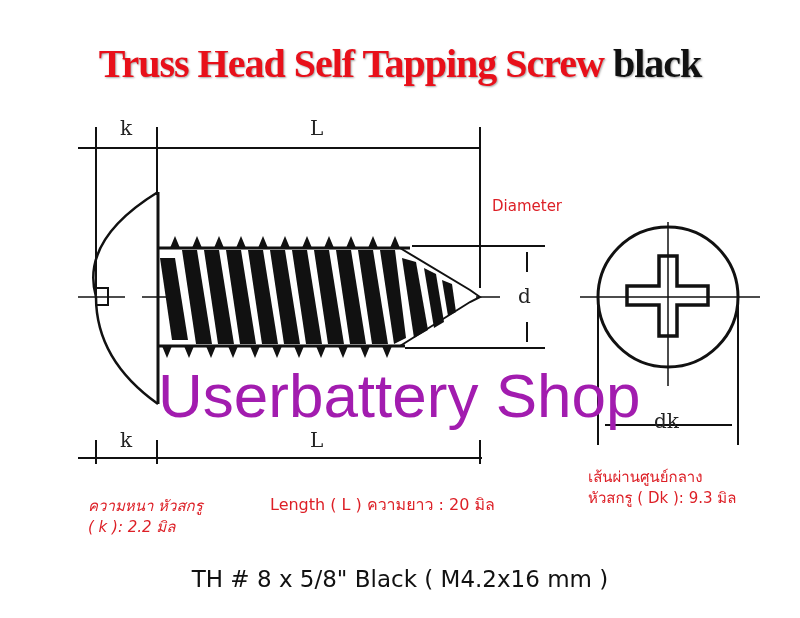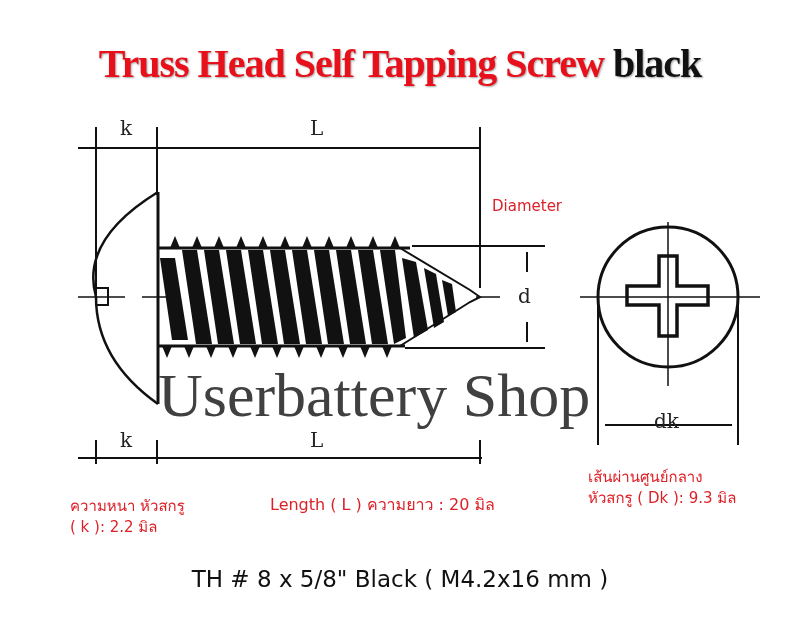--- a/index.html
+++ b/index.html
@@ -3,21 +3,21 @@
 <meta charset="utf-8">
 <style>
   html, body { margin:0; padding:0; background:#ffffff; }
   body { width:800px; height:618px; position:relative; overflow:hidden; font-family:"Liberation Sans", sans-serif; }
   .title { position:absolute; left:0; top:28px; width:800px; text-align:center; font-family:"Liberation Serif", serif; font-weight:bold; font-size:40px; letter-spacing:-1px; white-space:nowrap;margin-top:12px; }
   .title .red { color:#e8101a; text-shadow:1px 1px 2px rgba(0,0,0,0.35); }
   .title .blk { color:#111111; text-shadow:1px 1px 2px rgba(0,0,0,0.35); }
   svg.draw { position:absolute; left:0; top:0; }
   .lbl { position:absolute; font-family:"DejaVu Serif", serif; font-size:20px; color:#222; }
   .red-note { position:absolute; color:#dd1f26; font-size:15px; font-family:"DejaVu Sans", sans-serif; text-align:left; line-height:21px; white-space:nowrap; }
-  .watermark { position:absolute; left:158px; top:360px; font-family:Liberation Serif, serif; font-size:62px; color:#404040; white-space:nowrap; letter-spacing:0px; }
+  .watermark { position:absolute; left:158px; top:360px; font-family:Liberation Sans, sans-serif; font-size:62px; color:#a21caf; white-space:nowrap; letter-spacing:0px; }
   .footer { position:absolute; left:0; top:566px; width:800px; text-align:center; font-size:23px; color:#111; font-family:"DejaVu Sans", sans-serif; }
 </style>
 </head>
 <body>
 
 <div class="title">
   <span class="red">Truss Head Self Tapping Screw</span>
   <span class="blk">black</span>
 </div>
 
@@ -111,21 +111,21 @@
 <span class="lbl" style="left:654px;top:397px;margin-top:12px;">dk</span>
 <span class="lbl" style="left:120px;top:428px;">k</span>
 <span class="lbl" style="left:310px;top:428px;">L</span>
 
 <div class="watermark">Userbattery Shop</div>
 
 <div class="red-note" style="left:492px;top:196px;width:130px;">
   <div>Diameter</div>
 </div>
 
-<div class="red-note" style="left:70px;top:496px;width:170px;">
+<div class="red-note" style="left:88px;top:496px;width:170px;font-style:italic;">
   <div>ความหนา หัวสกรู</div>
   <div>(  k ): 2.2  มิล</div>
 </div>
 
 <div class="red-note" style="left:270px;top:494px;width:280px;font-size:16px;">Length ( L ) ความยาว : 20 มิล</div>
 
 <div class="red-note" style="left:588px;top:467px;width:180px;">
   <div>เส้นผ่านศูนย์กลาง</div>
   <div>หัวสกรู ( Dk ): 9.3 มิล</div>
 </div>

